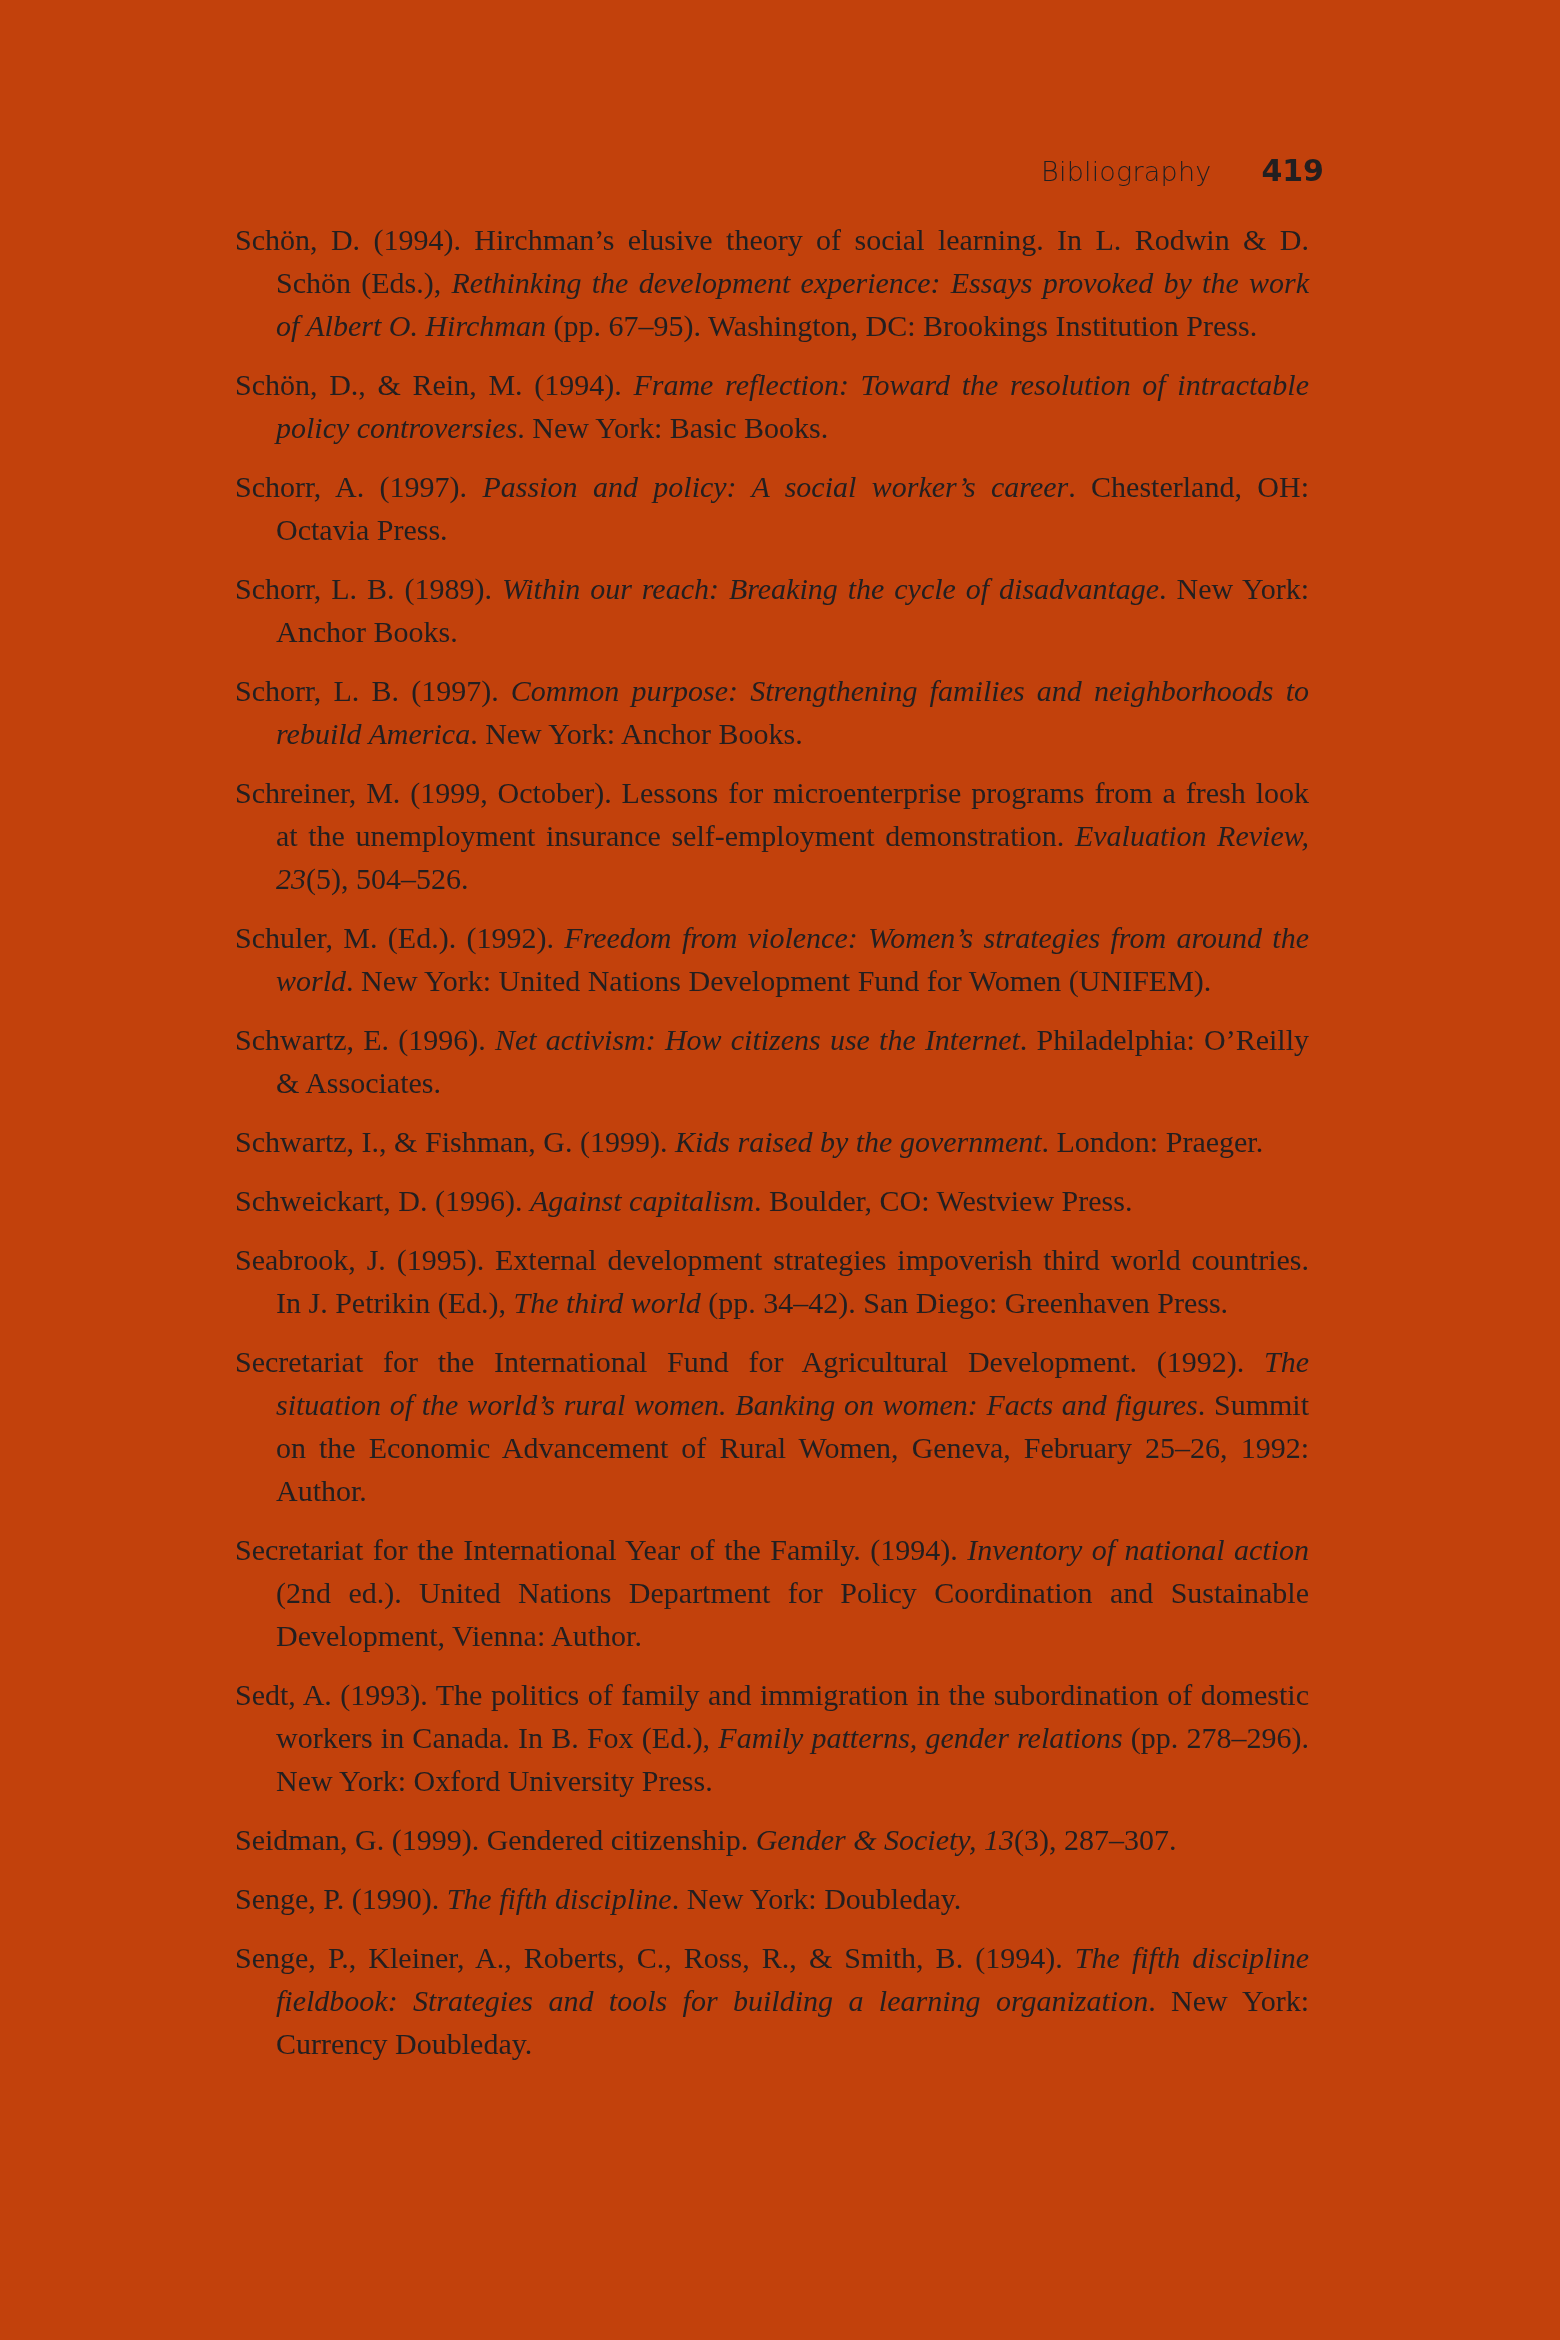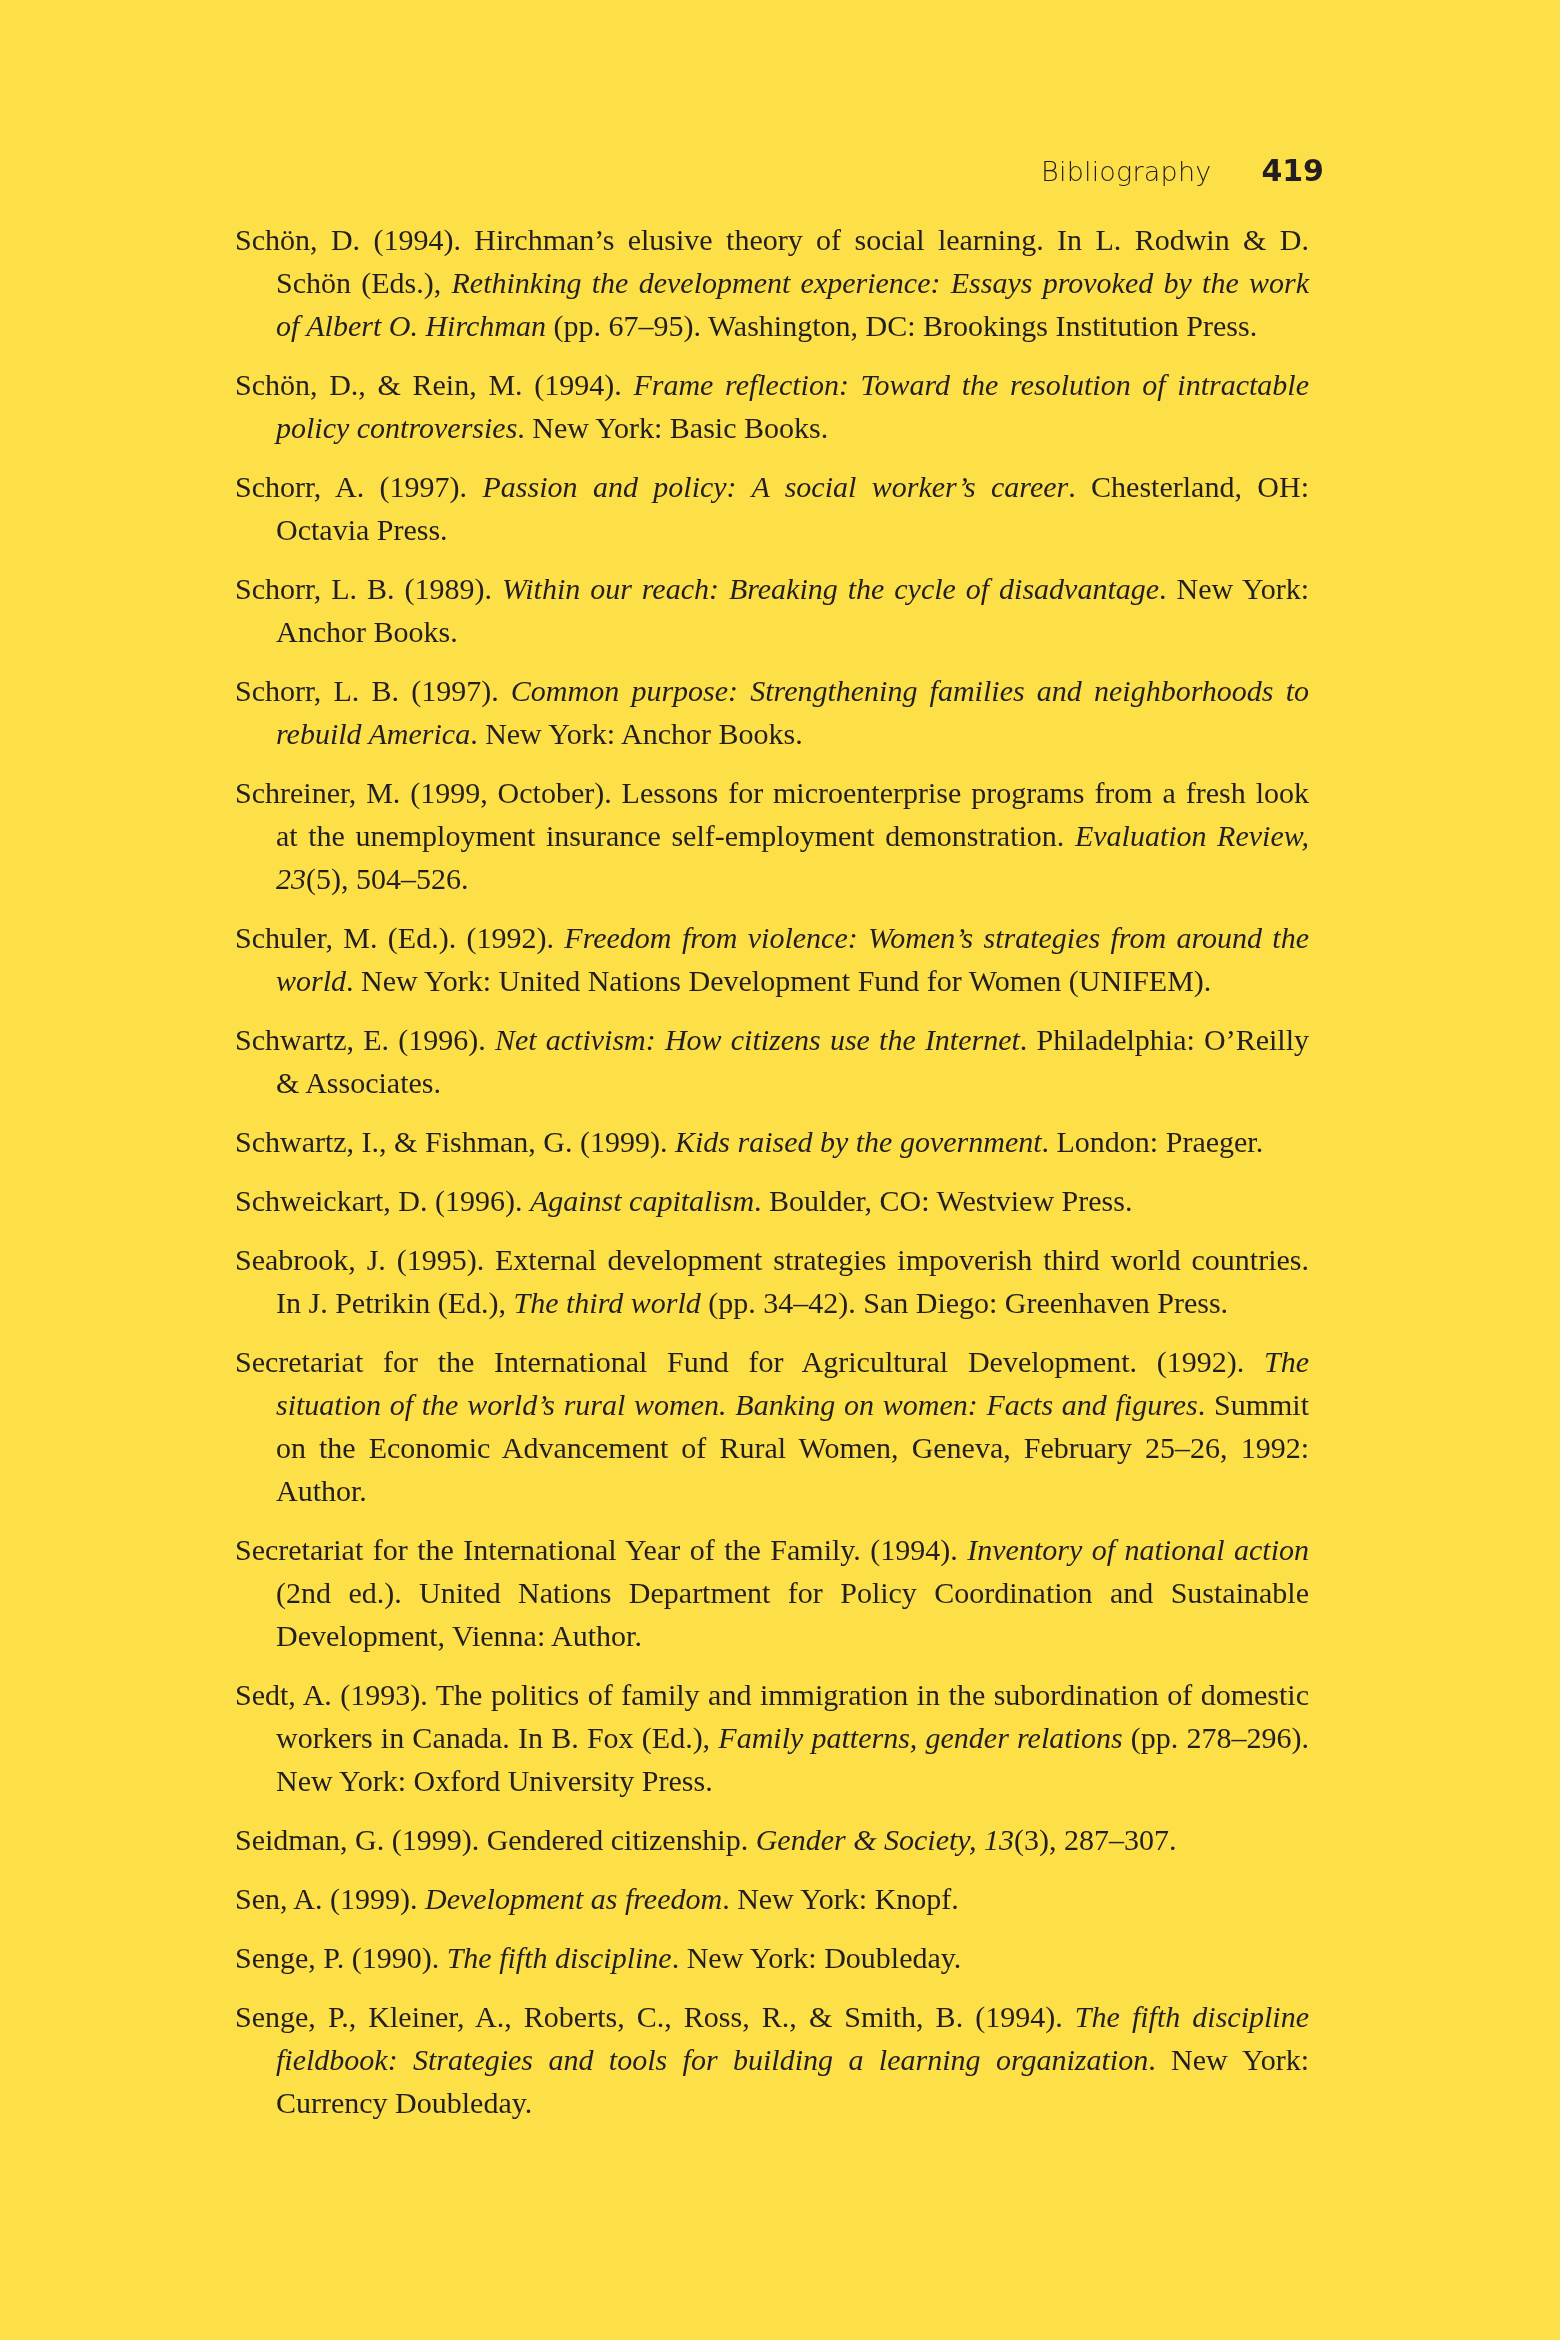--- a/index.html
+++ b/index.html
@@ -1,17 +1,17 @@
 <!DOCTYPE html>
 <html><head>
 <meta charset="utf-8">
 <style>
   html, body { margin: 0; padding: 0; background: #ffffff; }
   body { width: 1561px; height: 2341px; position: relative; overflow: hidden; }
-  .page { position: absolute; left: 0; top: 0; width: 1561px; height: 2341px; background: #fde047; }
+  .page { position: absolute; left: 0; top: 0; width: 1561px; height: 2341px; background: #c2410c; }
   .running-head {
     position: absolute; top: 153px; right: 237px;
     font-family: "DejaVu Sans", sans-serif; color: #231f20;
     display: flex; align-items: baseline; gap: 29px;
   }
   .running-head .section { font-size: 27px; font-weight: 300; letter-spacing: 0.2px; }
   .running-head .folio { font-size: 30px; font-weight: 700; margin-left: 21px; }
   .entries {
     position: absolute; left: 219px; top: 202px; width: 1106px;
     font-family: "Liberation Serif", "DejaVu Serif", serif;
@@ -42,18 +42,17 @@
       <p class="entry"><span class="seg-r">Schreiner, M. (1999, October). Lessons for microenterprise programs from a fresh look at the unemployment insurance self-employment demonstration. </span><span class="seg-i">Evaluation Review, 23</span><span class="seg-r">(5), 504–526.</span></p>
       <p class="entry"><span class="seg-r">Schuler, M. (Ed.). (1992). </span><span class="seg-i">Freedom from violence: Women’s strategies from around the world</span><span class="seg-r">. New York: United Nations Development Fund for Women (UNIFEM).</span></p>
       <p class="entry"><span class="seg-r">Schwartz, E. (1996). </span><span class="seg-i">Net activism: How citizens use the Internet</span><span class="seg-r">. Philadelphia: O’Reilly &amp; Associates.</span></p>
       <p class="entry"><span class="seg-r">Schwartz, I., &amp; Fishman, G. (1999). </span><span class="seg-i">Kids raised by the government</span><span class="seg-r">. London: Praeger.</span></p>
       <p class="entry"><span class="seg-r">Schweickart, D. (1996). </span><span class="seg-i">Against capitalism</span><span class="seg-r">. Boulder, CO: Westview Press.</span></p>
       <p class="entry"><span class="seg-r">Seabrook, J. (1995). External development strategies impoverish third world countries. In J. Petrikin (Ed.), </span><span class="seg-i">The third world</span><span class="seg-r"> (pp. 34–42). San Diego: Green­haven Press.</span></p>
       <p class="entry"><span class="seg-r">Secretariat for the International Fund for Agricultural Development. (1992). </span><span class="seg-i">The situation of the world’s rural women. Banking on women: Facts and figures</span><span class="seg-r">. Summit on the Economic Advancement of Rural Women, Geneva, Febru­ary 25–26, 1992: Author.</span></p>
       <p class="entry"><span class="seg-r">Secretariat for the International Year of the Family. (1994). </span><span class="seg-i">Inventory of na­tional action</span><span class="seg-r"> (2nd ed.). United Nations Department for Policy Coordination and Sustainable Development, Vienna: Author.</span></p>
       <p class="entry"><span class="seg-r">Sedt, A. (1993). The politics of family and immigration in the subordination of domestic workers in Canada. In B. Fox (Ed.), </span><span class="seg-i">Family patterns, gender rela­tions</span><span class="seg-r"> (pp. 278–296). New York: Oxford University Press.</span></p>
       <p class="entry"><span class="seg-r">Seidman, G. (1999). Gendered citizenship. </span><span class="seg-i">Gender &amp; Society, 13</span><span class="seg-r">(3), 287–307.</span></p>
-      <p class="entry"><span class="seg-r">Sen, A. (1999). </span><span class="seg-i">Development as freedom</span><span class="seg-r">. New York: Knopf.</span></p>
       <p class="entry"><span class="seg-r">Senge, P. (1990). </span><span class="seg-i">The fifth discipline</span><span class="seg-r">. New York: Doubleday.</span></p>
       <p class="entry"><span class="seg-r">Senge, P., Kleiner, A., Roberts, C., Ross, R., &amp; Smith, B. (1994). </span><span class="seg-i">The fifth disci­pline fieldbook: Strategies and tools for building a learning organization</span><span class="seg-r">. New York: Currency Doubleday.</span></p>
     </div>
 </div>
 
 
 </body></html>

